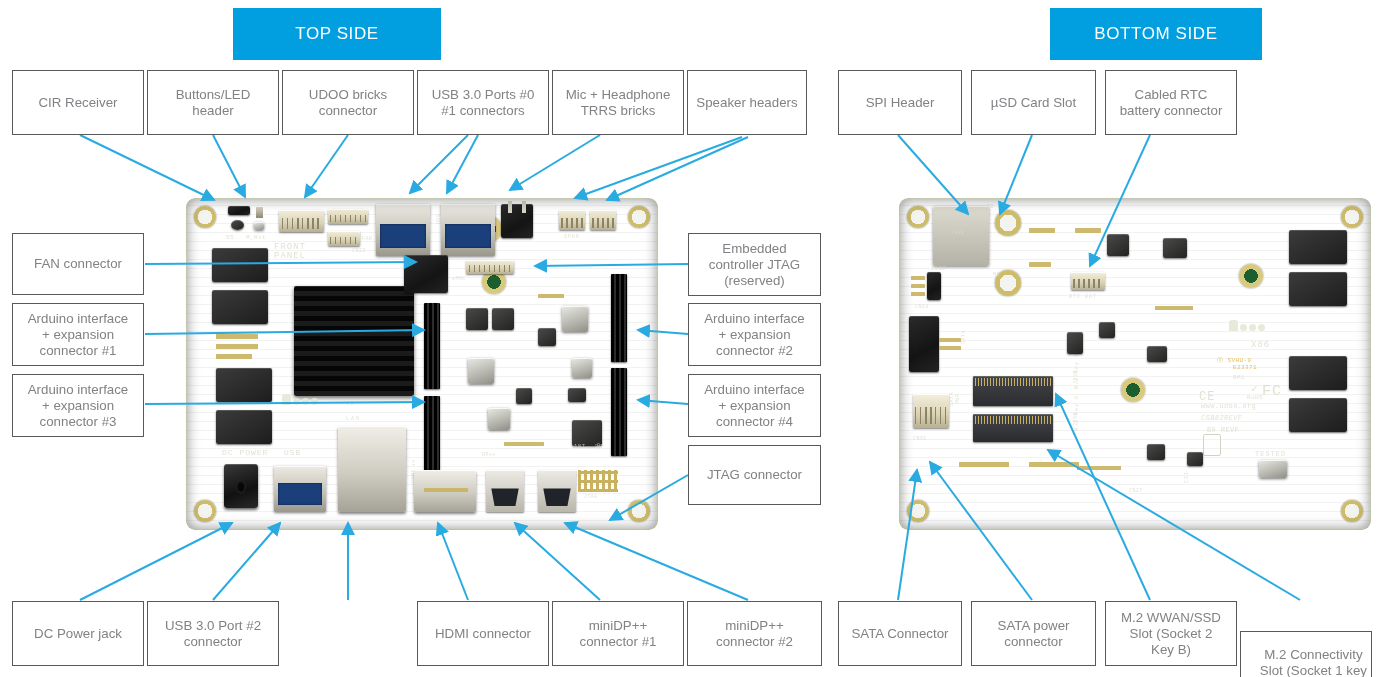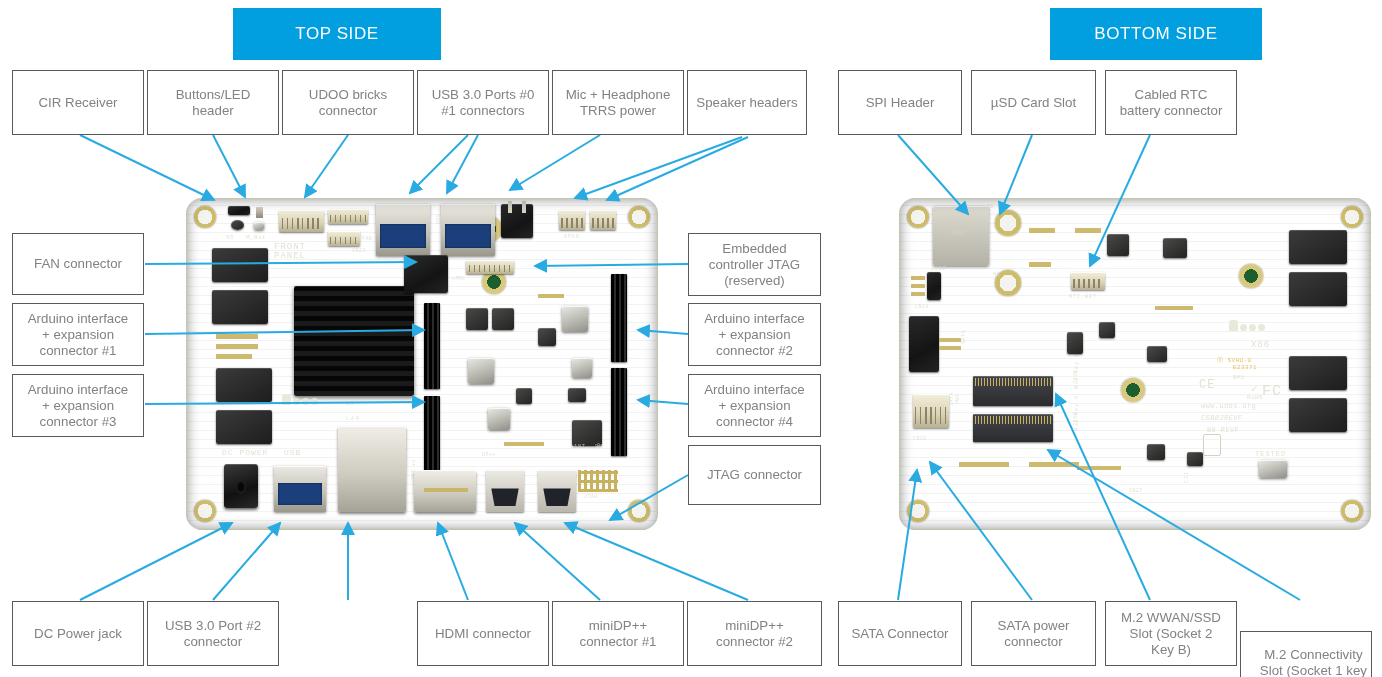--- a/index.html
+++ b/index.html
@@ -41,21 +41,21 @@
     text-align: center;
     padding: 2px 4px;
     z-index: 6;
   }
   .label-box span { display: block; }
 
   
   .board {
     position: absolute;
     z-index: 3;
-    border-radius: 16px;
+    border-radius: 9px;
     overflow: hidden;
   }
   .board-inner { position: absolute; inset: 0; }
 
   
   #leaders { position: absolute; left:0; top:0; width:1382px; height:677px; z-index:5; pointer-events:none; }
 
   
   .pcb {
     position:absolute; inset:0;
@@ -303,21 +303,21 @@
       <div class="udoo-logo" style="left:330px; top:122px;">
         <b></b>
           <i></i>
           <i></i>
           <i></i>
       </div>
       <div class="silk" style="left:352px; top:142px; font-size:9px; letter-spacing:1px;">X86</div>
       <div class="silk" style="left:318px; top:158px; color:#e0b13a;">Ⓥ SVHU-0</div>
       <div class="silk" style="left:334px; top:166px; color:#e0b13a;">E23371</div>
       <div class="silk" style="left:334px; top:176px;">BM1</div>
-      <div class="silk" style="left:300px; top:180px; font-size:12px; letter-spacing:1px;">CE</div>
+      <div class="silk" style="left:300px; top:192px; font-size:12px; letter-spacing:1px;">CE</div>
       <div class="silk" style="left:328px; top:185px; font-size:15px; letter-spacing:1px;margin-left:35px;">FC</div>
       <div class="silk" style="left:352px; top:184px; font-size:11px;">✓</div>
       <div class="silk" style="left:348px; top:196px; font-size:6px;">RoHS</div>
       <div class="silk" style="left:302px; top:204px; font-size:7px;">www.udoo.org</div>
       <div class="silk" style="left:302px; top:216px; font-size:7px;font-style:italic;">CSB82REVF</div>
       <div class="silk" style="left:308px; top:228px; font-size:7px;">B0 REVF</div>
       <div class="f" style="left:304px; top:236px; width:18px;height:22px;border:1px solid #cfd4c0;border-radius:2px;"></div>
       <div class="silk" style="left:356px; top:252px; font-size:7px; letter-spacing:1px;">TESTED</div>
       <div class="f metal" style="left:360px; top:262px; width:28px;height:18px;"></div>
 
@@ -403,21 +403,21 @@
   </div>
   <div class="label-box" style="left:417px; top:70px; width:132px; height:65px;">
     <div>
       <span>USB 3.0 Ports #0</span>
       <span>#1 connectors</span>
     </div>
   </div>
   <div class="label-box" style="left:552px; top:70px; width:132px; height:65px;">
     <div>
       <span>Mic + Headphone</span>
-      <span>TRRS power</span>
+      <span>TRRS bricks</span>
     </div>
   </div>
   <div class="label-box" style="left:687px; top:70px; width:120px; height:65px;">
     <span>Speaker headers</span>
   </div>
   <div class="label-box" style="left:838px; top:70px; width:124px; height:65px;">
     <span>SPI Header</span>
   </div>
   <div class="label-box" style="left:971px; top:70px; width:125px; height:65px;">
     <span>µSD Card Slot</span>

